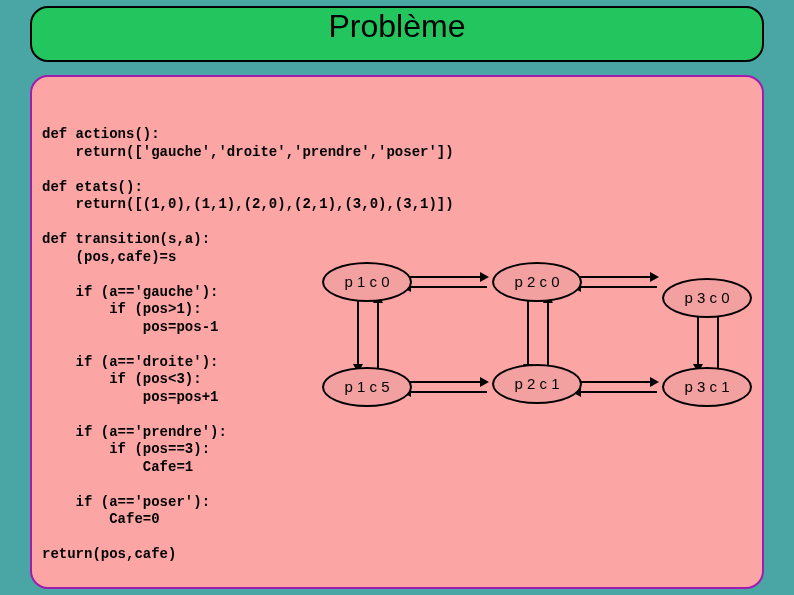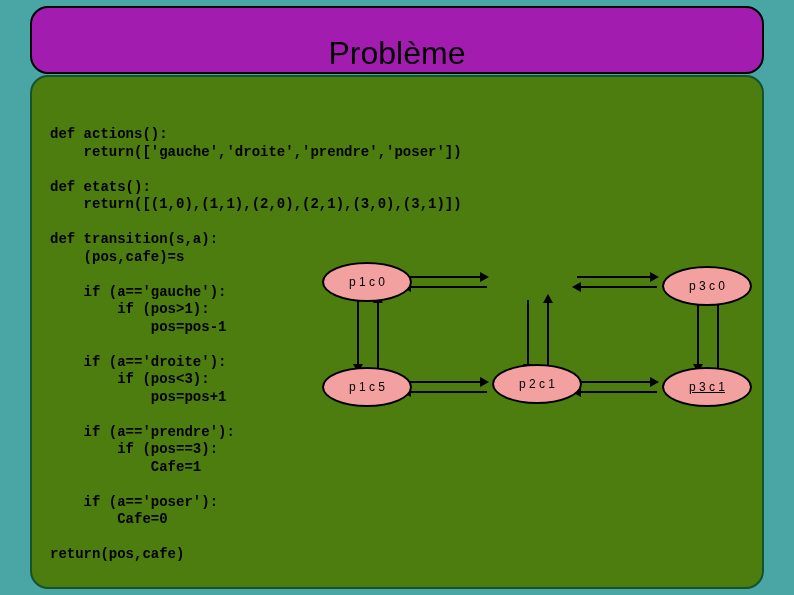--- a/index.html
+++ b/index.html
@@ -8,43 +8,43 @@
     height: 595px;
     background: #4aa5a5;
     font-family: Arial, sans-serif;
     position: relative;
   }
   .title-box {
     position: absolute;
     top: 6px;
     left: 30px;
     right: 30px;
-    height: 68px;
-    background: #a21caf;
+    height: 56px;
+    background: #22c55e;
     border: 2px solid #000;
     border-radius: 18px;
     display: flex;
-    align-items: flex-end;
+    align-items: flex-start;
     justify-content: center;
   }
   .title-box h1 {
     font-size: 32px;
     font-weight: normal;
     color: #000;
   }
   .content-box {
     position: absolute;
     top: 75px;
     left: 30px;
     right: 30px;
     bottom: 6px;
-    background: #4d7c0f;
-    border: 2px solid #14532d;
+    background: #fca5a5;
+    border: 2px solid #a21caf;
     border-radius: 18px;
-    padding: 14px 18px;
+    padding: 14px 10px;
     font-family: "Courier New", monospace;
     font-size: 14px;
     font-weight: bold;
     color: #000;
     line-height: 1.25;
     white-space: pre;
     overflow: hidden;
   }
   .diagram {
     position: absolute;
@@ -57,21 +57,21 @@
     position: absolute;
     width: 90px;
     height: 40px;
     background: #f2a0a0;
     border: 2px solid #000;
     border-radius: 50%;
     display: flex;
     align-items: center;
     justify-content: center;
     font-family: Arial, sans-serif;
-    font-size: 12px;
+    font-size: 15px;
     font-weight: normal;
     color: #000;
     white-space: nowrap;
     z-index: 2;
   }
   .conn {
     position: absolute;
     background: #000;
     z-index: 1;
   }
@@ -180,26 +180,29 @@
     
     <div class="conn" style="top:38px; left:375px; width:2px; height:70px;"></div>
     <div class="arrow-d" style="top:102px; left:371px;"></div>
     <div class="conn" style="top:38px; left:395px; width:2px; height:70px;"></div>
     <div class="arrow-u" style="top:32px; left:391px;"></div>
 
     
     <div class="node" style="top:0; left:0;">
         <span>p 1 c 0</span>
       </div>
-    <div class="node" style="top:4px; left:340px;">
+    <div class="node" style="top:0; left:170px;">
+        <span>p 2 c 0</span>
+      </div>
+    <div class="node" style="top:16px; left:340px;">
         <span>p 3 c 0</span>
       </div>
     <div class="node" style="top:105px; left:0;">
         <span>p 1 c 5</span>
       </div>
     <div class="node" style="top:102px; left:170px;">
         <span>p 2 c 1</span>
       </div>
-    <div class="node" style="top:105px; left:340px;text-decoration:underline;">
+    <div class="node" style="top:105px; left:340px;">
         <span>p 3 c 1</span>
       </div>
   </div>
 </div>
 
 </body></html>

